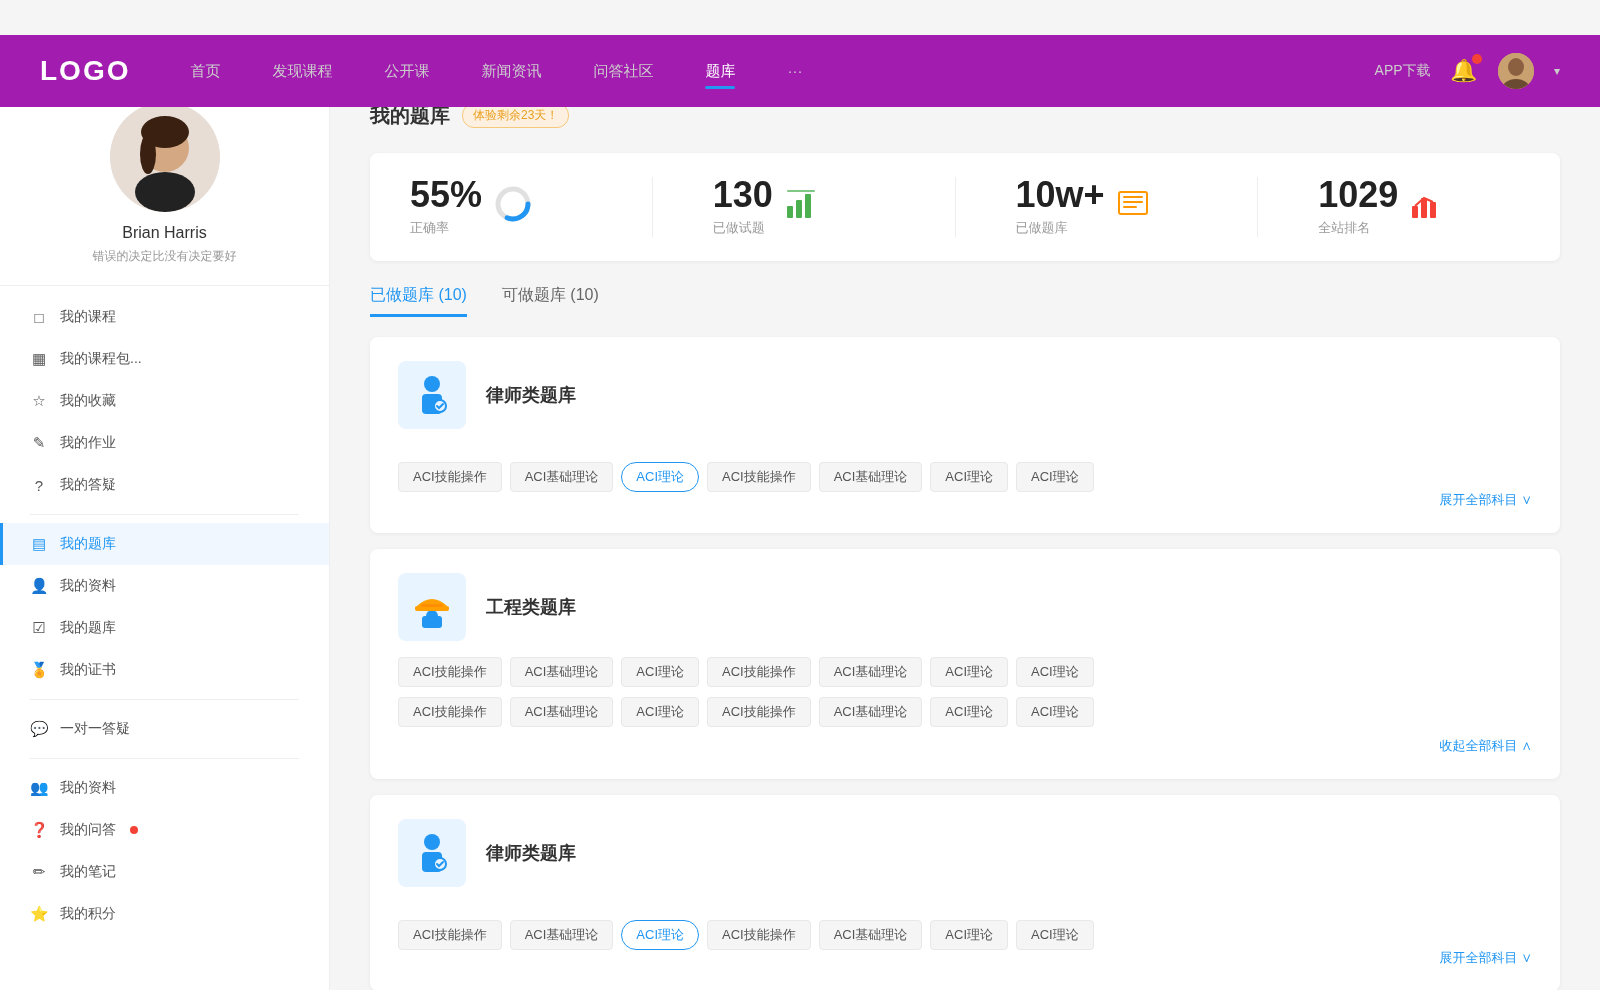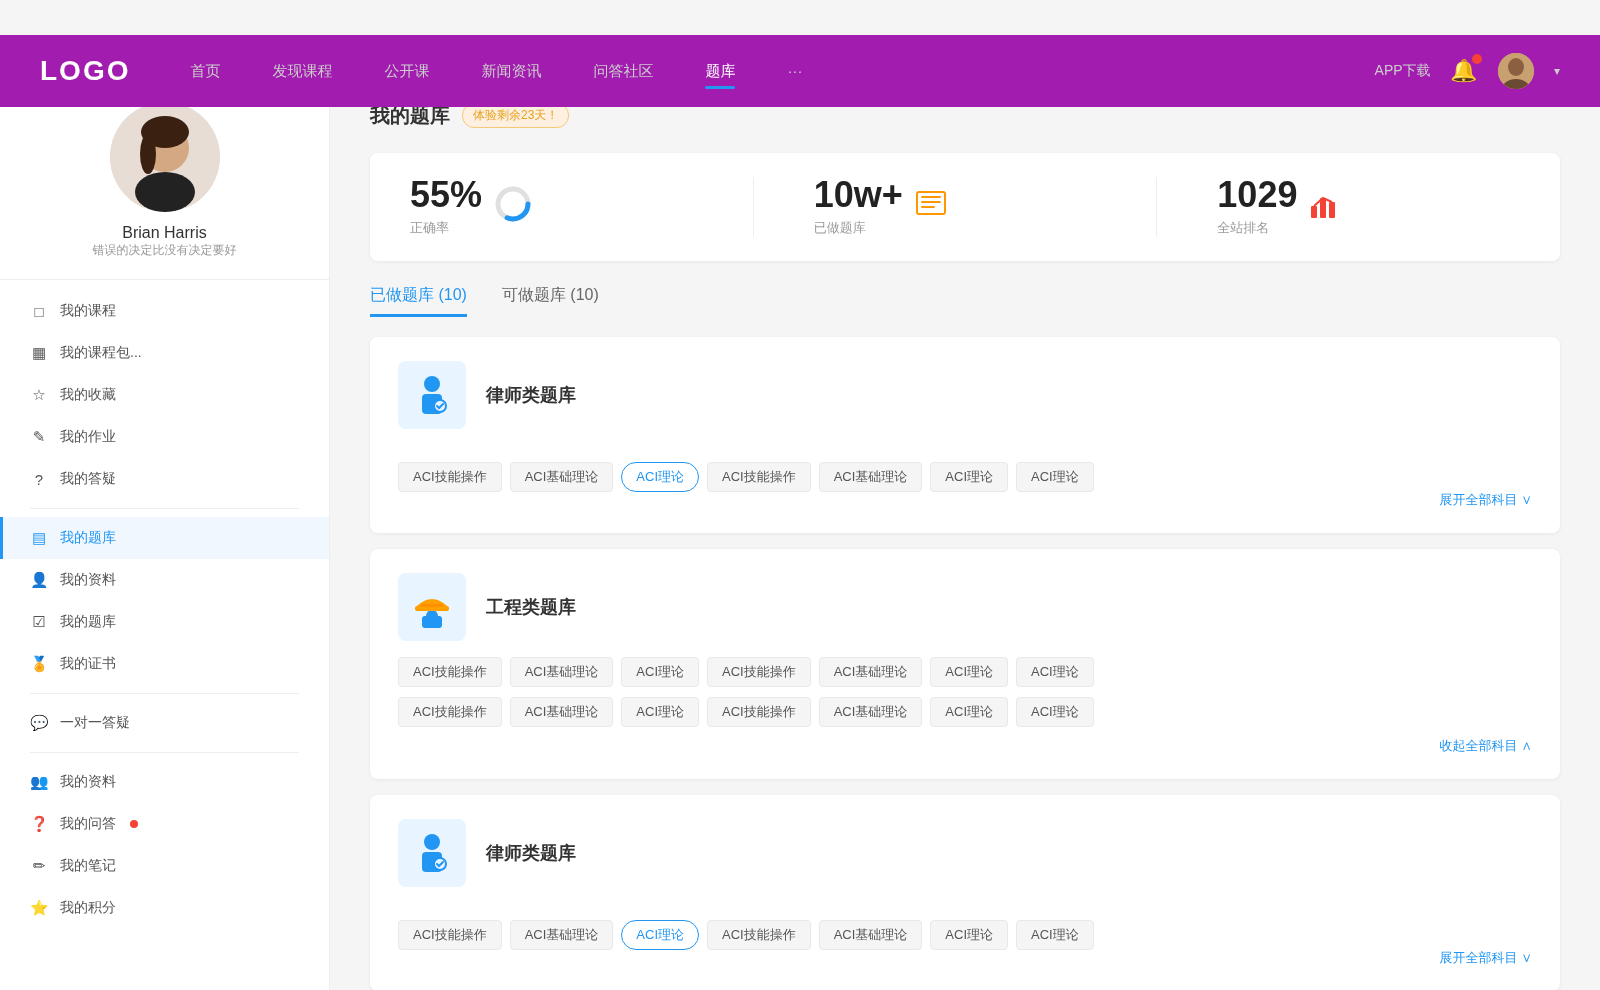--- a/index.html
+++ b/index.html
@@ -118,20 +118,21 @@
     .sidebar-avatar {
       width: 110px; height: 110px;
       border-radius: 50%;
       background: #e8e0d8;
       overflow: hidden;
       margin-bottom: 12px;
     }
     .sidebar-name {
       font-size: 16px;
       color: #333;
+      margin-bottom: 6px;
     }
     .sidebar-motto {
       font-size: 12px;
       color: #999;
       text-align: center;
     }
     .sidebar-menu {
       padding: 10px 0;
     }
     .sidebar-menu-item {
@@ -476,20 +477,34 @@
     <div class="stats-row">
       <div class="stat-item">
         <div class="stat-value-block">
           <div class="stat-value">55%</div>
           <div class="stat-label">正确率</div>
         </div>
         <div class="stat-icon">
           <svg width="38" height="38" viewBox="0 0 38 38">
             <circle cx="19" cy="19" r="15" fill="none" stroke="#e0e0e0" stroke-width="5"></circle>
             <circle cx="19" cy="19" r="15" fill="none" stroke="#2196f3" stroke-width="5" stroke-dasharray="52.9 94.2" stroke-dashoffset="23.5" stroke-linecap="round"></circle>
+          </svg>
+        </div>
+      </div>
+      <div class="stat-item">
+        <div class="stat-value-block">
+          <div class="stat-value">130</div>
+          <div class="stat-label">已做试题</div>
+        </div>
+        <div class="stat-icon chart-icon-green">
+          <svg width="32" height="32" viewBox="0 0 32 32">
+            <rect x="2" y="18" width="6" height="12" rx="1" fill="#4caf50"></rect>
+            <rect x="11" y="12" width="6" height="18" rx="1" fill="#4caf50"></rect>
+            <rect x="20" y="6" width="6" height="24" rx="1" fill="#4caf50"></rect>
+            <rect x="2" y="2" width="28" height="2" rx="1" fill="#81c784"></rect>
           </svg>
         </div>
       </div>
       <div class="stat-item">
         <div class="stat-value-block">
           <div class="stat-value">10w+</div>
           <div class="stat-label">已做题库</div>
         </div>
         <div class="stat-icon chart-icon-orange">
           <svg width="32" height="32" viewBox="0 0 32 32">

